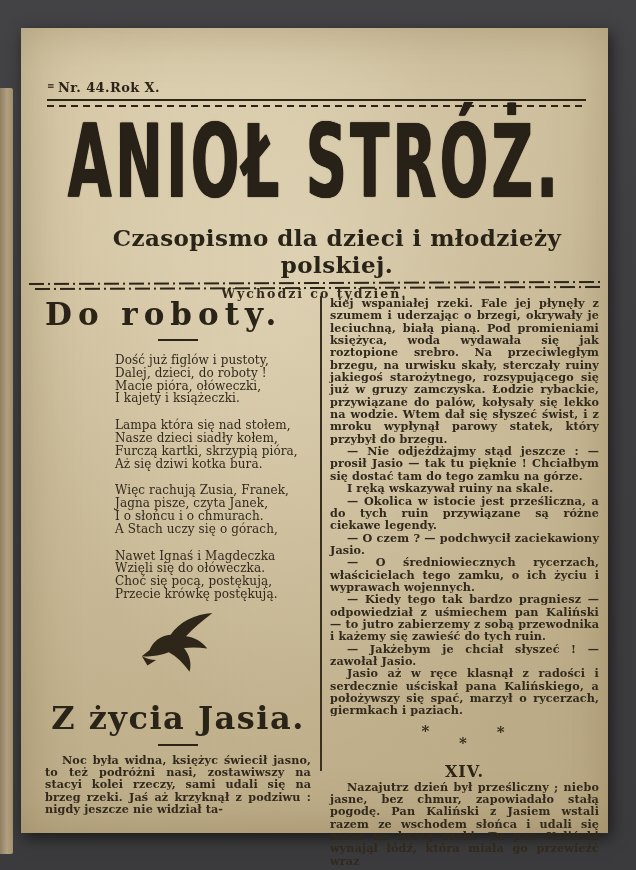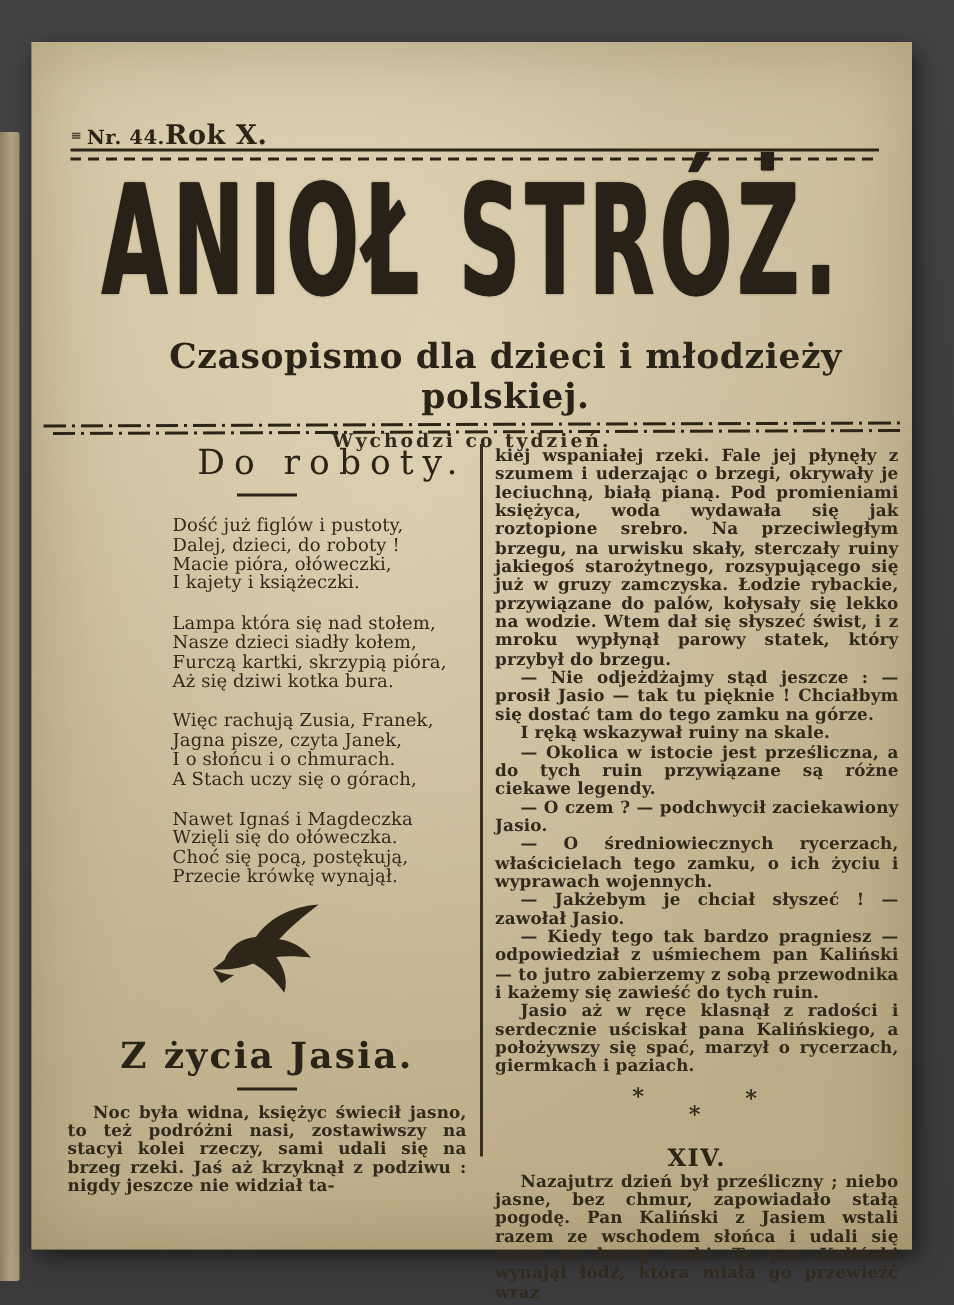--- a/index.html
+++ b/index.html
@@ -32,21 +32,21 @@
 
   
   .issue-header{
     position:absolute;left:26px;right:22px;top:52px;height:18px;
     display:flex;align-items:baseline;
     font-weight:bold;font-size:13px;letter-spacing:.4px;color:#2c2417;
   }
   .issue-mark{font-size:9px;opacity:.8;margin-right:3px;transform:translateY(-3px);display:inline-block;}
   .issue-no{white-space:nowrap;}
   .dateline{flex:1;text-align:center;white-space:nowrap;font-size:13px;}
-  .volume{white-space:nowrap;font-size:18px;}
+  .volume{white-space:nowrap;font-size:13px;}
   .header-rule{
     position:absolute;left:26px;right:22px;top:71px;height:7px;
     border-top:2px solid #2c2417;
     background:repeating-linear-gradient(90deg,#2c2417 0 7px,transparent 7px 12px);
     background-size:100% 2px;background-position:0 4px;background-repeat:no-repeat;
   }
 
   
   .mast-wrap{
     position:absolute;left:0;right:0;top:84px;height:100px;
@@ -81,39 +81,39 @@
   .columns{
     position:absolute;left:24px;right:9px;top:266px;bottom:14px;
     display:flex;align-items:stretch;
   }
   .col-left{width:266px;}
   .col-divider{width:2px;margin:2px 8px 48px 9px;background:#3a3022;}
   .col-right{flex:1;min-width:0;}
 
   
   .poem-title{
-    margin:2px 0 0 0;text-align:right;
-    font-size:23px;font-weight:normal;letter-spacing:6px;color:#2a2318;
+    margin:2px 0 0 0;text-align:left;
+    font-size:31px;font-weight:bold;letter-spacing:6px;color:#2a2318;
   }
   .short-rule{width:40px;height:2px;background:#2c2417;margin:7px auto 0 auto;}
   .poem{margin-top:13px;padding-left:70px;}
   .stanza{margin:0 0 14px 0;}
   .pline{
     font-size:12px;line-height:12.8px;font-weight:normal;
     letter-spacing:.1px;white-space:nowrap;color:#31291c;
   }
 
   
   .bird-wrap{margin-top:6px;text-align:center;height:64px;}
   .bird-wrap svg{transform:rotate(-8deg);}
 
   
   .story-title{
     margin:20px 0 0 0;text-align:center;
-    font-size:24px;font-weight:bold;letter-spacing:1.5px;color:#2a2318;
+    font-size:32px;font-weight:bold;letter-spacing:1.5px;color:#2a2318;
   }
   .ciag{margin-top:12px;text-align:center;font-size:12px;font-weight:bold;letter-spacing:.3px;}
   .body-par{
     margin:8px 0 0 0;
     font-size:11.2px;line-height:12.35px;font-weight:bold;letter-spacing:.12px;
     text-align:justify;color:#31291c;text-indent:17px;
   }
   .body-par.noindent{text-indent:0;}
   .col-right .body-par{margin-top:0;}
   .col-right .body-par.first{margin-top:3px;}
@@ -177,21 +177,21 @@
           <div class="stanza">
             <div class="pline">Więc rachują Zusia, Franek,</div>
             <div class="pline">Jagna pisze, czyta Janek,</div>
             <div class="pline">I o słońcu i o chmurach.</div>
             <div class="pline">A Stach uczy się o górach,</div>
           </div>
           <div class="stanza">
             <div class="pline">Nawet Ignaś i Magdeczka</div>
             <div class="pline">Wzięli się do ołóweczka.</div>
             <div class="pline">Choć się pocą, postękują,</div>
-            <div class="pline">Przecie krówkę wynajął.</div>
+            <div class="pline">Przecie krówkę postękują.</div>
           </div>
         </div>
 
         <div class="bird-wrap">
           <svg width="86" height="62" viewBox="0 0 120 86">
             <path fill="#2e2619" d="M8,50 L20,43 C26,32 38,25 52,26 C66,10 90,2 114,4
                  C98,13 84,22 73,31 C84,34 94,41 100,52 C89,49 78,47 68,47
                  C74,58 76,69 71,81 C64,68 56,57 46,50
                  C34,53 21,53 8,50 Z"></path>
             <path fill="#2e2619" d="M8,50 C14,54 20,57 27,58 L14,64 C12,59 10,54 8,50 Z"></path>
@@ -205,22 +205,22 @@
 
       <div class="col-divider"></div>
 
       <div class="col-right">
         <p class="body-par noindent first">kiej wspaniałej rzeki. Fale jej płynęły z szumem i uderzając o brzegi, okrywały je leciuchną, białą pianą. Pod promieniami księżyca, woda wydawała się jak roztopione srebro. Na przeciwległym brzegu, na urwisku skały, sterczały ruiny jakiegoś starożytnego, rozsypującego się już w gruzy zamczyska. Łodzie rybackie, przywiązane do palów, kołysały się lekko na wodzie. Wtem dał się słyszeć świst, i z mroku wypłynął parowy statek, który przybył do brzegu.</p>
         <p class="body-par">— Nie odjeżdżajmy stąd jeszcze : — prosił Jasio — tak tu pięknie ! Chciałbym się dostać tam do tego zamku na górze.</p>
         <p class="body-par">I ręką wskazywał ruiny na skale.</p>
         <p class="body-par">— Okolica w istocie jest prześliczna, a do tych ruin przywiązane są różne ciekawe legendy.</p>
         <p class="body-par">— O czem ? — podchwycił zaciekawiony Jasio.</p>
         <p class="body-par">— O średniowiecznych rycerzach, właścicielach tego zamku, o ich życiu i wyprawach wojennych.</p>
+        <p class="body-par">— Kiedy tego tak bardzo pragniesz — odpowiedział z uśmiechem pan Kaliński — to jutro zabierzemy z sobą przewodnika i każemy się zawieść do tych ruin.</p>
         <p class="body-par">— Jakżebym je chciał słyszeć ! — zawołał Jasio.</p>
-        <p class="body-par">— Kiedy tego tak bardzo pragniesz — odpowiedział z uśmiechem pan Kaliński — to jutro zabierzemy z sobą przewodnika i każemy się zawieść do tych ruin.</p>
         <p class="body-par">Jasio aż w ręce klasnął z radości i serdecznie uściskał pana Kalińskiego, a położywszy się spać, marzył o rycerzach, giermkach i paziach.</p>
 
         <div class="asterisks">
           <span class="ast-l">*</span>
           <span class="ast-r">*</span>
           <span class="ast-b">*</span>
         </div>
 
         <h4 class="chapter-no">XIV.</h4>
         <p class="body-par chapter-par">Nazajutrz dzień był prześliczny ; niebo jasne, bez chmur, zapowiadało stałą pogodę. Pan Kaliński z Jasiem wstali razem ze wschodem słońca i udali się zaraz na brzeg rzeki. Tu pan Kaliński wynajął łódź, która miała go przewieźć wraz</p>

